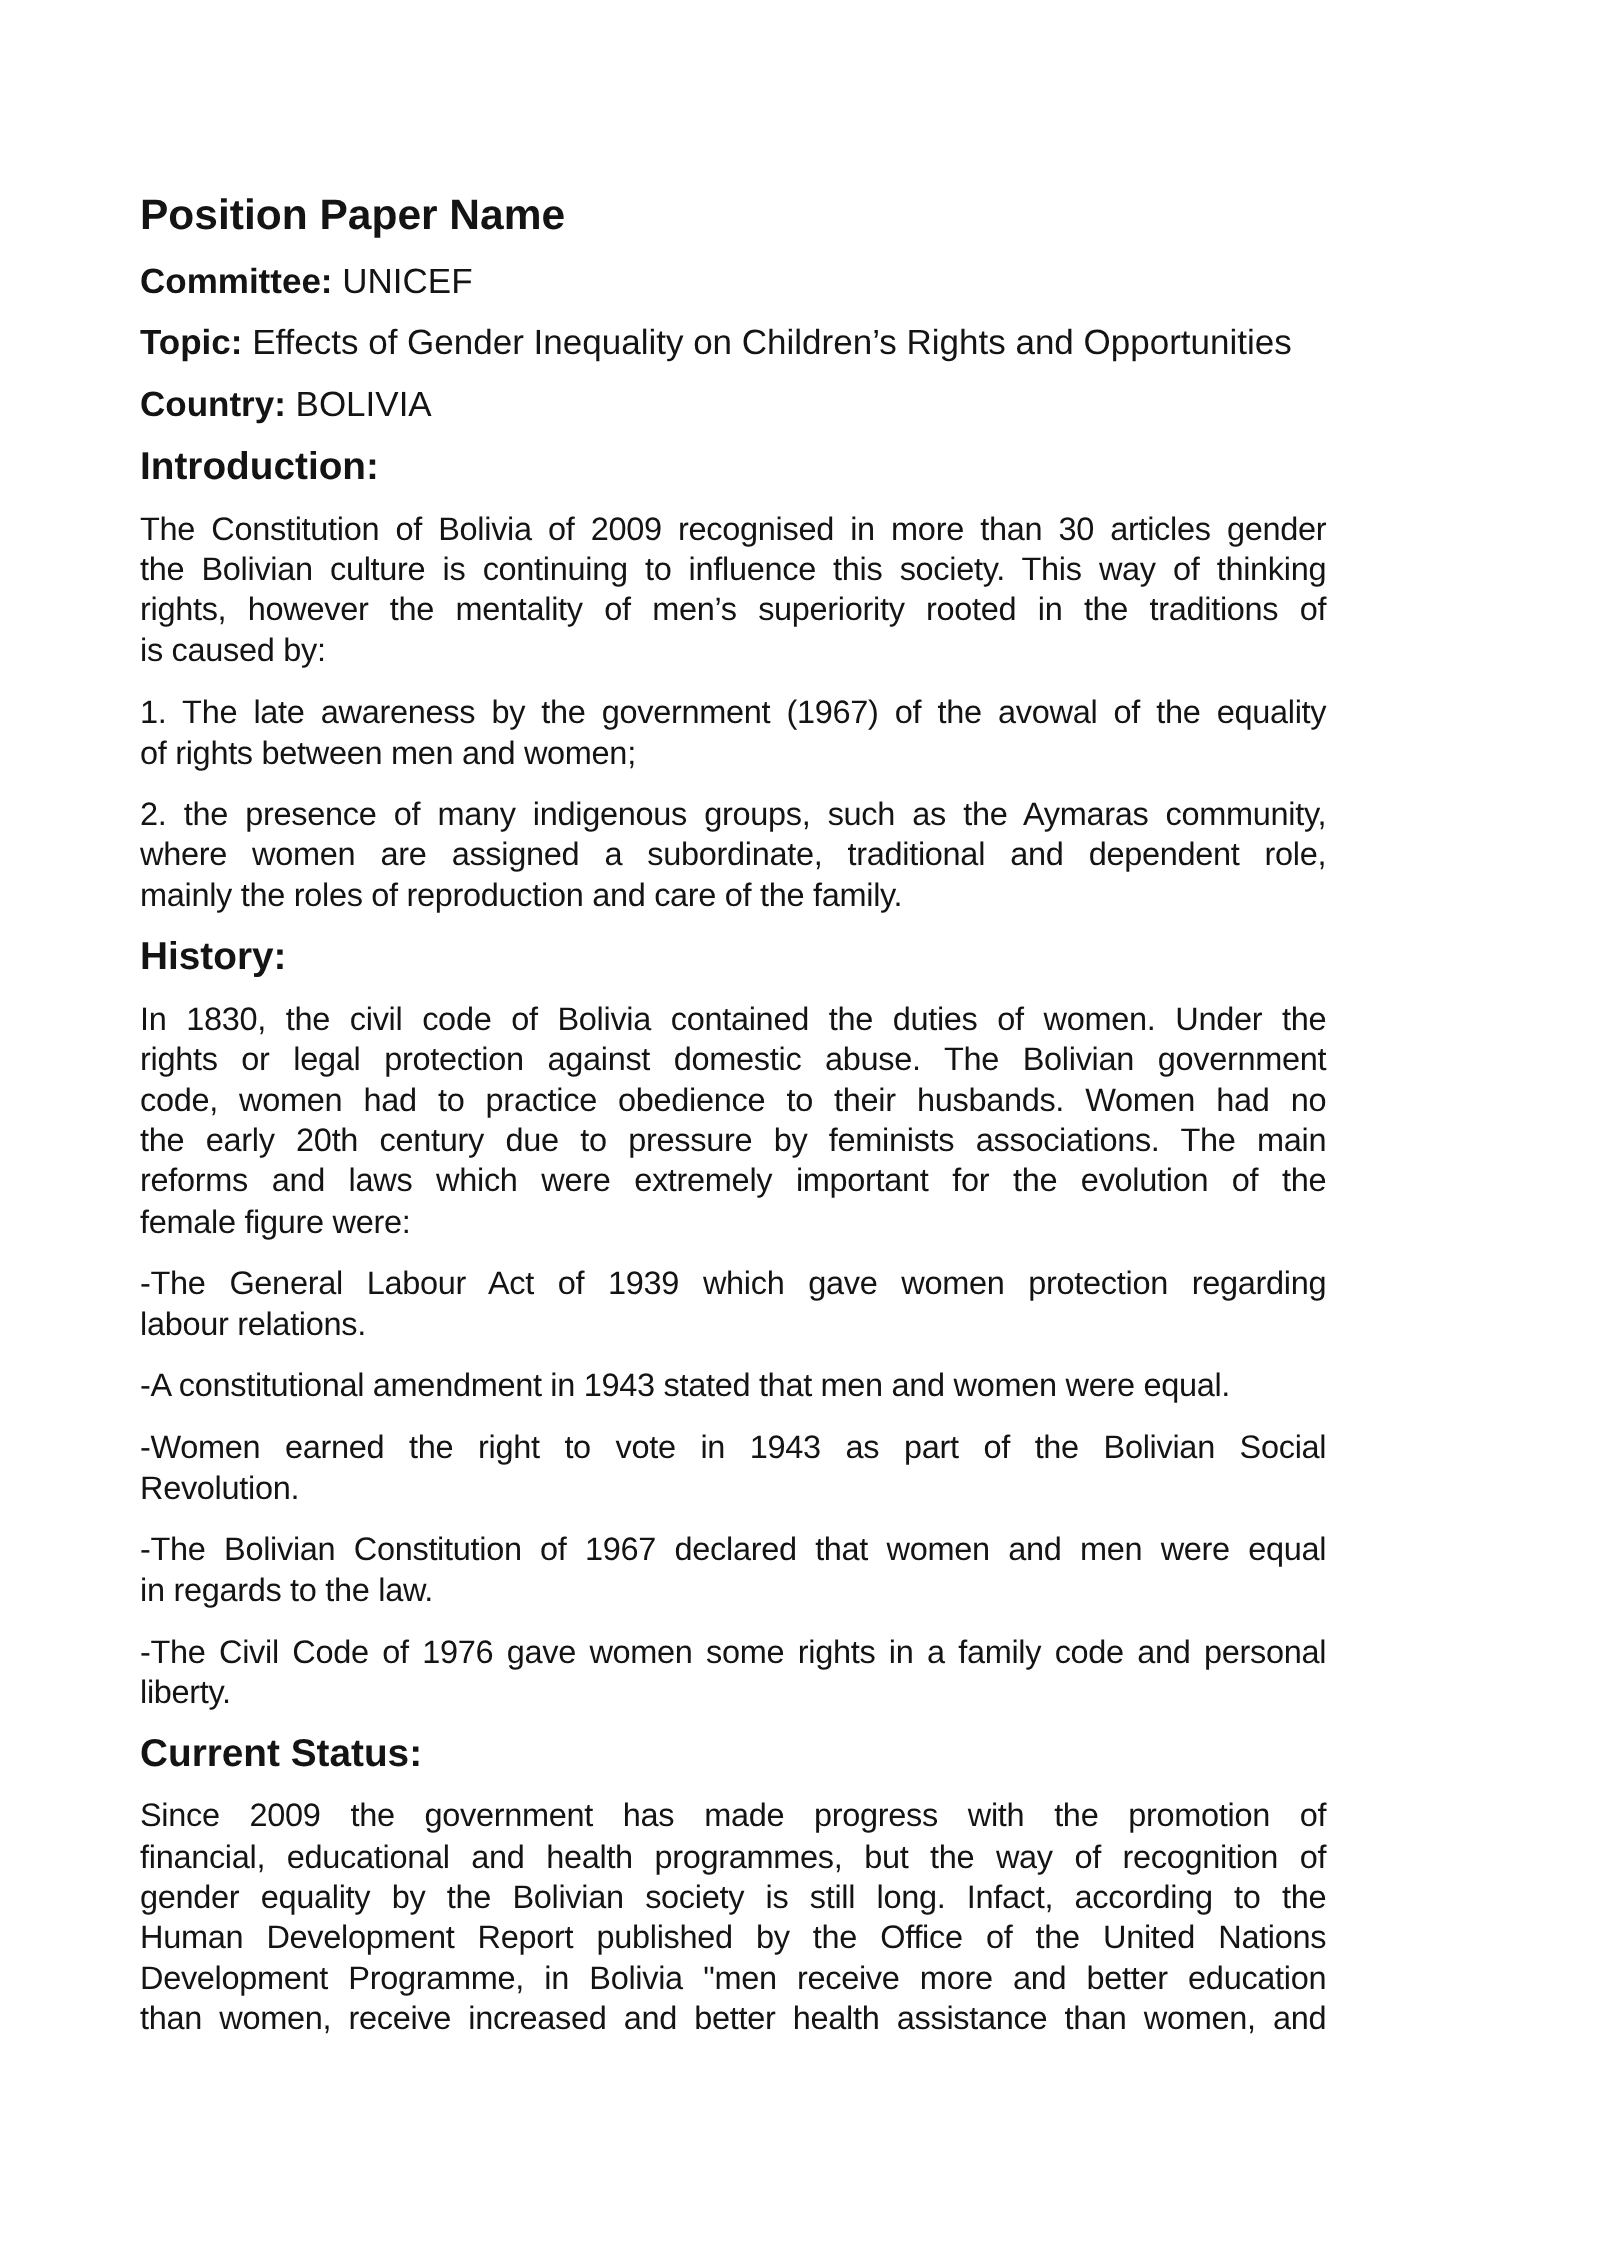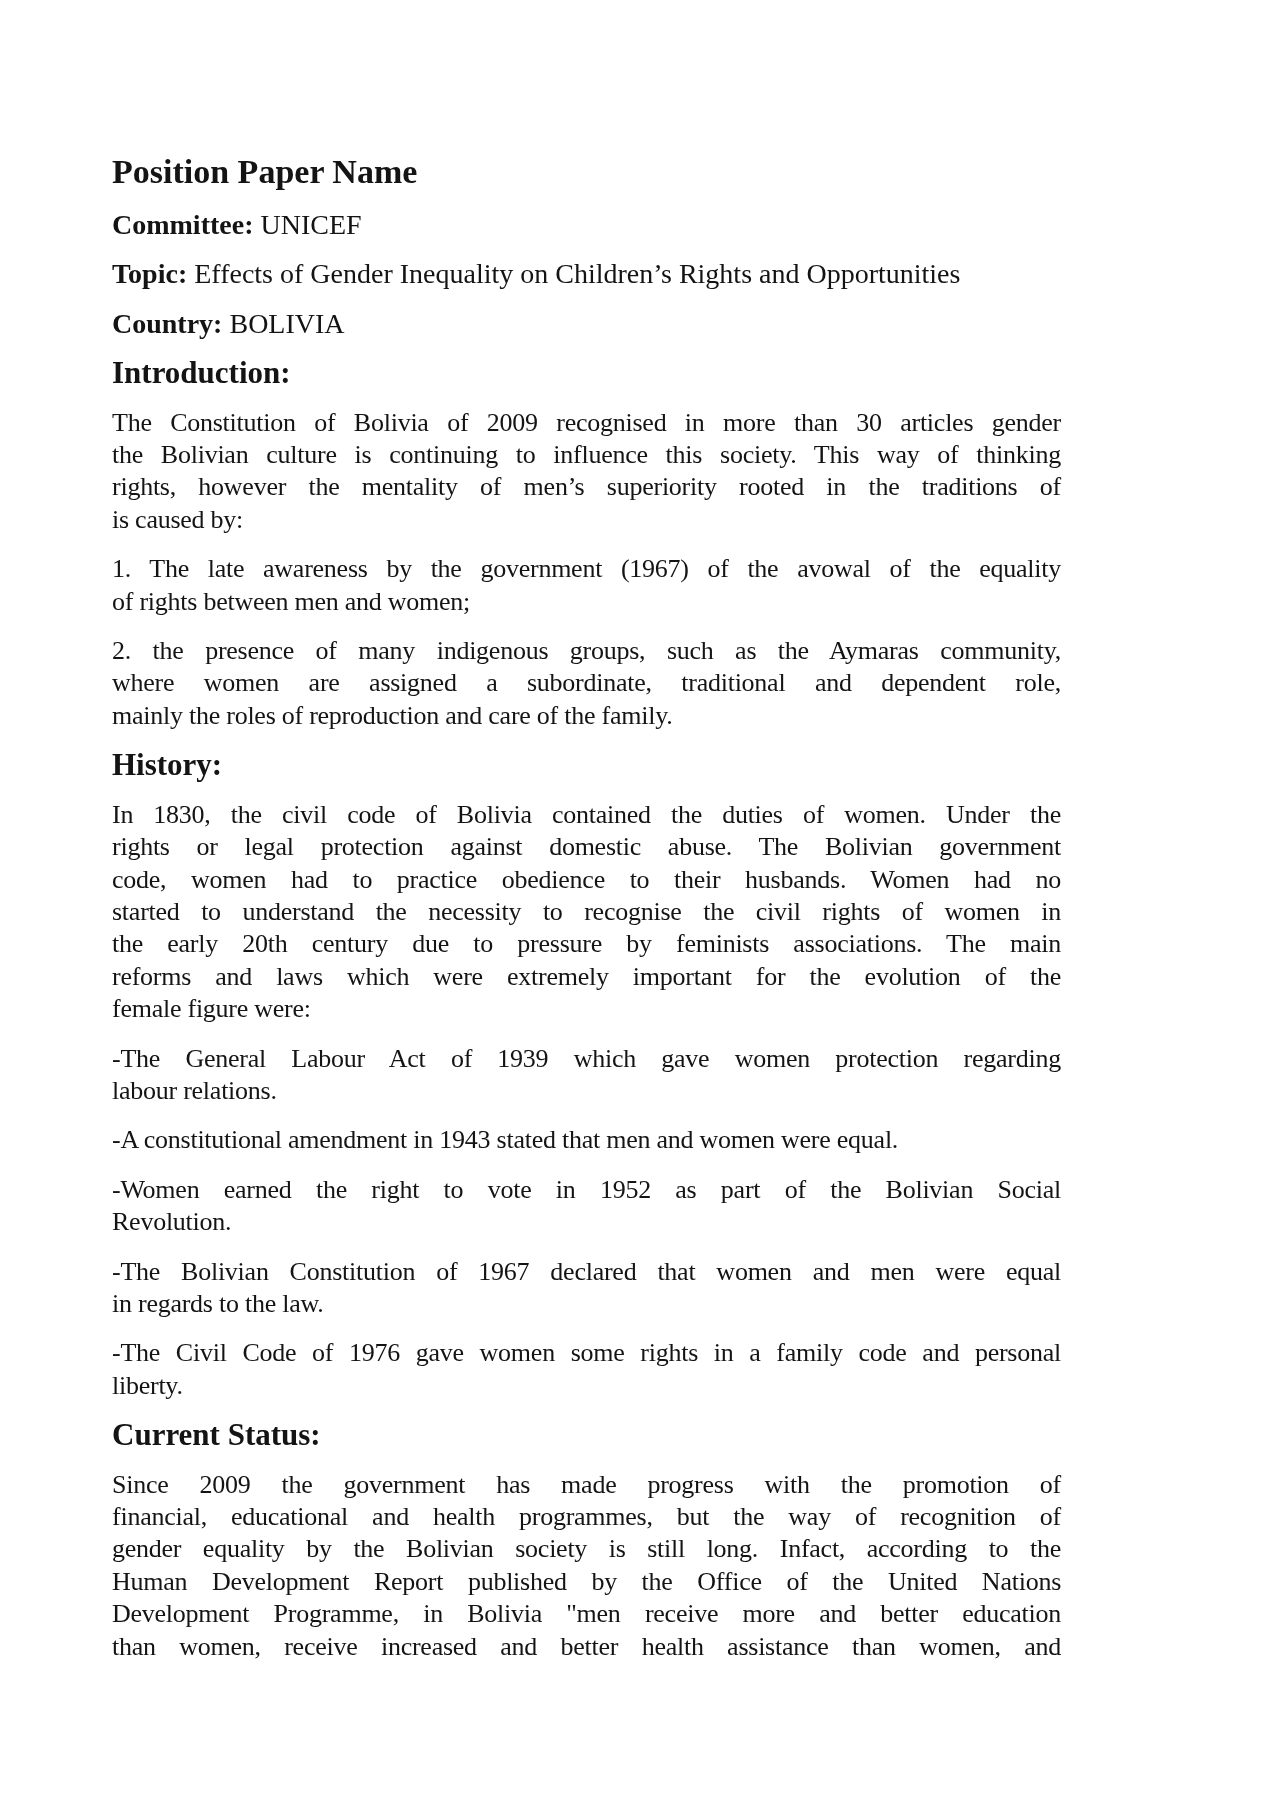--- a/index.html
+++ b/index.html
@@ -7,21 +7,21 @@
     padding: 0;
     background: #ffffff;
   }
   .page {
     position: relative;
     width: 1188px;
     height: 1811px;
     background: #ffffff;
     box-sizing: border-box;
     padding: 152px 127px 16px 112px;
-    font-family: Liberation Serif, serif;
+    font-family: Liberation Sans, sans-serif;
     color: #141414;
     overflow: hidden;
   }
   .doc-title {
     font-size: 34px;
     font-weight: bold;
     line-height: 40px;
     margin: 0 0 17px 0;
     white-space: nowrap;
   }
@@ -80,34 +80,33 @@
       <div class="paragraph">
         <div class="text-line">2. the presence of many indigenous groups, such as the Aymaras community,</div>
         <div class="text-line">where women are assigned a subordinate, traditional and dependent role,</div>
         <div class="text-line para-last">mainly the roles of reproduction and care of the family.</div>
       </div>
       <div class="section-heading">History:</div>
       <div class="paragraph">
         <div class="text-line">In 1830, the civil code of Bolivia contained the duties of women. Under the</div>
         <div class="text-line">rights or legal protection against domestic abuse. The Bolivian government</div>
         <div class="text-line">code, women had to practice obedience to their husbands. Women had no</div>
-        <div class="text-line">started to understand the necessity to recognise the civil rights of women in</div>
         <div class="text-line">the early 20th century due to pressure by feminists associations. The main</div>
         <div class="text-line">reforms and laws which were extremely important for the evolution of the</div>
         <div class="text-line para-last">female figure were:</div>
       </div>
       <div class="paragraph">
         <div class="text-line">-The General Labour Act of 1939 which gave women protection regarding</div>
         <div class="text-line para-last">labour relations.</div>
       </div>
       <div class="paragraph">
         <div class="text-line para-last">-A constitutional amendment in 1943 stated that men and women were equal.</div>
       </div>
       <div class="paragraph">
-        <div class="text-line">-Women earned the right to vote in 1952 as part of the Bolivian Social</div>
+        <div class="text-line">-Women earned the right to vote in 1943 as part of the Bolivian Social</div>
         <div class="text-line para-last">Revolution.</div>
       </div>
       <div class="paragraph">
         <div class="text-line">-The Bolivian Constitution of 1967 declared that women and men were equal</div>
         <div class="text-line para-last">in regards to the law.</div>
       </div>
       <div class="paragraph">
         <div class="text-line">-The Civil Code of 1976 gave women some rights in a family code and personal</div>
         <div class="text-line para-last">liberty.</div>
       </div>

